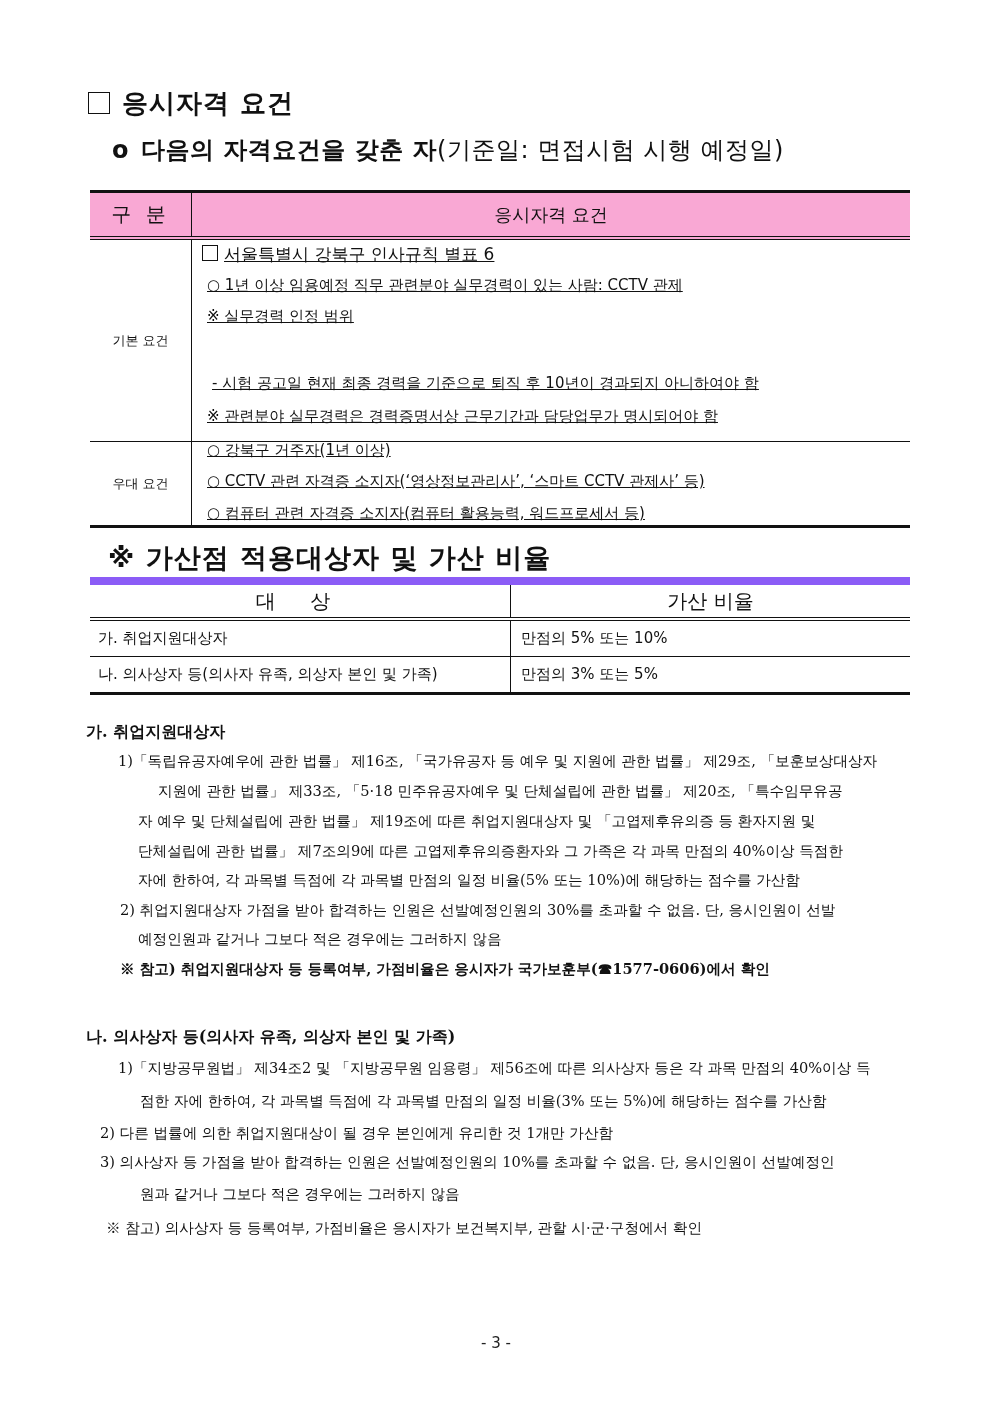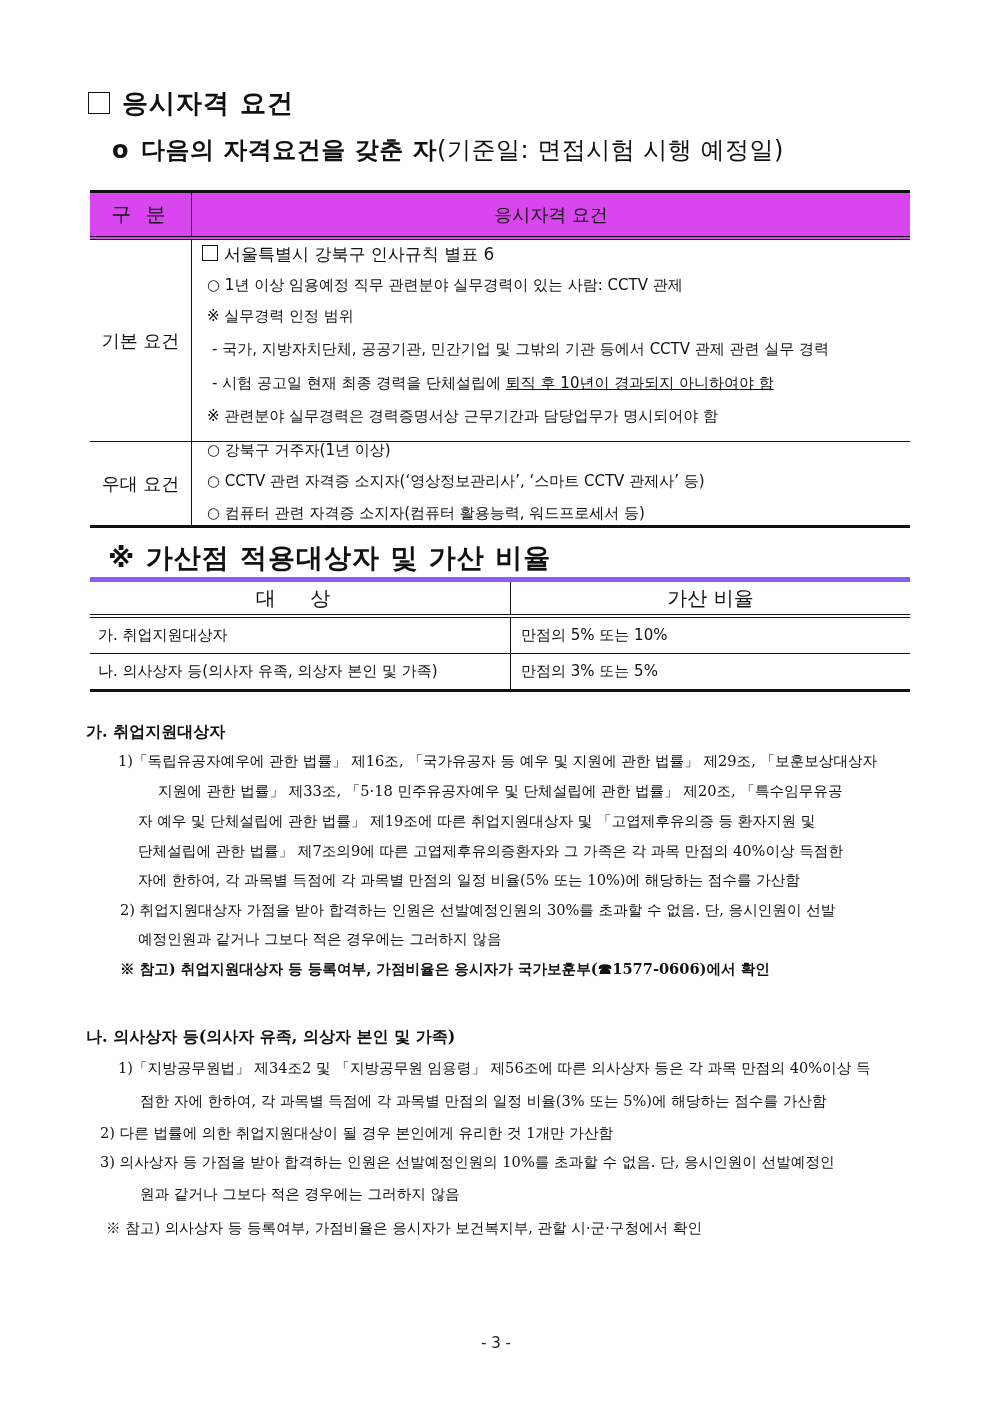--- a/index.html
+++ b/index.html
@@ -10,37 +10,37 @@
   .section-title { left: 88px; top: 86px; font-size: 26px; font-weight: bold; letter-spacing: 1px; white-space: nowrap; }
   .section-title .box { display: inline-block; width: 20px; height: 20px; border: 1.5px solid #111; vertical-align: -2px; margin-right: 12px; }
   .sub-title { left: 112px; top: 134px; font-size: 24px; white-space: nowrap; letter-spacing: 0.5px; }
   .sub-title .lead { font-weight: bold; }
   .sub-title .paren { font-weight: normal; }
   .sub-title .bullet { margin-right: 12px; font-weight: bold; }
 
   
   .t1 { left: 90px; top: 190px; width: 820px; border-top: 3px solid #111; border-bottom: 3px solid #111; }
   .t1-row { display: flex; }
-  .t1-head { background: #d946ef; height: 43px; border-bottom: 4px double #111; }
-  .t1-c1 { width: 101px; border-right: 1px solid #111; display: flex; align-items: center; justify-content: center; font-size: 18px; }
+  .t1-head { background: #f9a8d4; height: 43px; border-bottom: 4px double #111; }
+  .t1-c1 { width: 101px; border-right: 1px solid #111; display: flex; align-items: center; justify-content: center; font-size: 13px; }
   .t1-c2 { flex: 1; font-size: 16px; }
   .t1-head .t1-c2 { display: flex; align-items: center; justify-content: center; font-size: 18px; }
   .t1-head .t1-c1 { font-size: 20px; letter-spacing: 4px; }
   .t1-basic { height: 201px; border-bottom: 1px solid #111; }
   .t1-pref { height: 83px; }
   .t1-c2.body { padding-left: 10px; position: relative; }
-  .line { position: absolute; white-space: nowrap; font-size: 15px; }
+  .line { position: absolute; white-space: nowrap; font-size: 15px; text-decoration: underline; }
   .line.big { font-size: 17px; }
   .underline { text-decoration: underline; }
   .sq { display: inline-block; width: 14px; height: 14px; border: 1.3px solid #111; vertical-align: -1px; margin-right: 6px; }
 
   .bonus-title { left: 108px; top: 540px; font-size: 27px; font-weight: bold; white-space: nowrap; letter-spacing: 1px; }
 
   
-  .t2 { left: 90px; top: 577px; width: 820px; border-top: 5px solid #8b5cf6; border-bottom: 3px solid #111; }
+  .t2 { left: 90px; top: 577px; width: 820px; border-top: 8px solid #8b5cf6; border-bottom: 3px solid #111; }
   .t2-row { display: flex; }
   .t2-head { height: 32px; border-bottom: 4px double #111; }
   .t2-c1 { width: 421px; border-right: 1px solid #111; display: flex; align-items: center; font-size: 15px; padding-left: 8px; box-sizing: border-box; }
   .t2-c2 { flex: 1; display: flex; align-items: center; font-size: 15px; padding-left: 10px; }
   .t2-head .t2-c1, .t2-head .t2-c2 { justify-content: center; font-size: 20px; padding-left: 0; }
   .t2-head .t2-c1 { letter-spacing: 14px; }
   .t2-r1 { height: 35px; border-bottom: 1px solid #111; }
   .t2-r2 { height: 35px; }
 
   .note-head { left: 86px; font-size: 16px; font-weight: bold; white-space: nowrap; font-family: "DejaVu Serif", "Liberation Serif", serif; }
@@ -61,22 +61,21 @@
   <div class="t1-row t1-head">
     <div class="t1-c1">구 분</div>
     <div class="t1-c2">응시자격 요건</div>
   </div>
   <div class="t1-row t1-basic">
     <div class="t1-c1">기본 요건</div>
     <div class="t1-c2 body">
       <div class="line big" style="top:3px;"><span class="sq"></span><span>서울특별시 강북구 인사규칙 별표 6</span></div>
       <div class="line" style="top:36px; left:15px;">○ 1년 이상 임용예정 직무 관련분야 실무경력이 있는 사람: CCTV 관제</div>
       <div class="line" style="top:67px; left:15px;">※ 실무경력 인정 범위</div>
-      <div class="line" style="top:100px; left:20px;">- 국가, 지방자치단체, 공공기관, 민간기업 및 그밖의 기관 등에서 CCTV 관제 관련 실무 경력</div>
-      <div class="line" style="top:134px; left:20px;"><span>- 시험 공고일 현재 최종 경력을 단체설립에 </span><span class="underline">퇴직 후 10년이 경과되지 아니하여야 함</span></div>
+      <div class="line" style="top:134px; left:20px;"><span>- 시험 공고일 현재 최종 경력을 기준으로 </span><span class="underline">퇴직 후 10년이 경과되지 아니하여야 함</span></div>
       <div class="line" style="top:167px; left:15px;">※ 관련분야 실무경력은 경력증명서상 근무기간과 담당업무가 명시되어야 함</div>
     </div>
   </div>
   <div class="t1-row t1-pref">
     <div class="t1-c1">우대 요건</div>
     <div class="t1-c2 body">
       <div class="line" style="top:-1px; left:15px;">○ 강북구 거주자(1년 이상)</div>
       <div class="line" style="top:30px; left:15px;">○ CCTV 관련 자격증 소지자(‘영상정보관리사’, ‘스마트 CCTV 관제사’ 등)</div>
       <div class="line" style="top:62px; left:15px;">○ 컴퓨터 관련 자격증 소지자(컴퓨터 활용능력, 워드프로세서 등)</div>
     </div>

